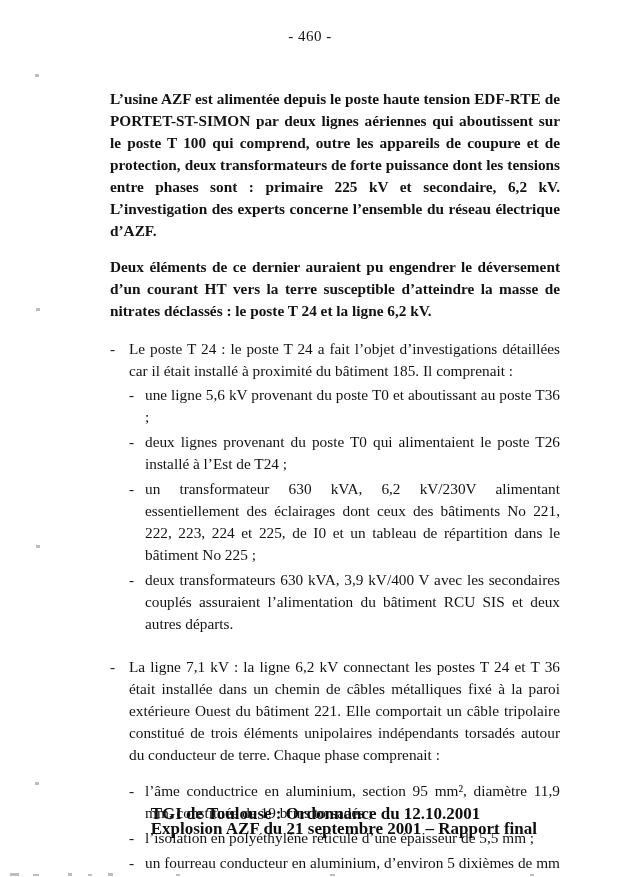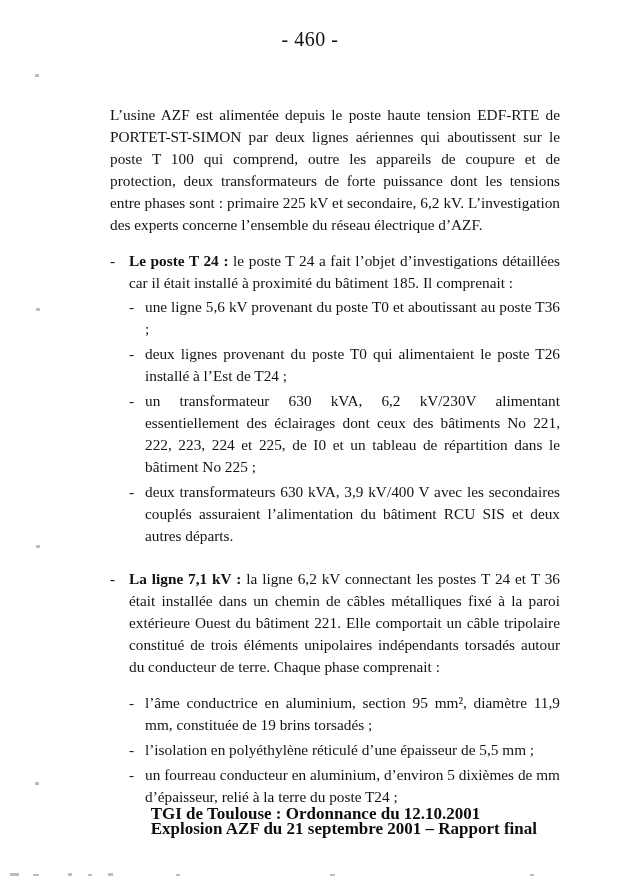--- a/index.html
+++ b/index.html
@@ -14,55 +14,56 @@
     overflow: hidden;
     font-family: "Liberation Serif", "DejaVu Serif", serif;
     color: #121212;
   }
   .page-number {
     position: absolute;
     top: 28px;
     left: 0;
     width: 620px;
     text-align: center;
-    font-size: 20px;
+    font-size: 15px;
     letter-spacing: 0.5px;
   }
   .content {
     position: absolute;
     top: 88px;
     left: 110px;
     width: 450px;
     font-size: 15.3px;
     line-height: 22px;
   }
   .para {
     text-align: justify;
-    margin: 16px 0 14px 0;
+    margin: 0 0 14px 0;
+    font-weight: bold;
   }
   .para.p2 { margin-bottom: 16px; }
   .bullet-group { margin: 0 0 21px 0; }
   .li {
     display: flex;
     align-items: flex-start;
   }
   .li .marker {
     flex: 0 0 auto;
     width: 19px;
   }
   .li .li-text {
     flex: 1 1 auto;
     text-align: justify;
   }
   .li.level1 { margin-bottom: 2px; }
   .sub-list { margin-left: 19px; }
   .sub-list .li { margin-bottom: 3px; }
   .sub-list .li .marker { width: 16px; }
   .sub-list.gap-top { margin-top: 14px; }
-  .b { font-weight: bold; }
+  .b { font-weight: normal; }
   .footer {
     position: absolute;
     right: 83px;
     top: 807px;
     text-align: left;
     font-weight: bold;
     font-size: 17px;
     line-height: 14.5px;
     color: #0e0e0e;
   }
@@ -86,20 +87,21 @@
 </style>
 </head>
 <body>
 
 <div class="page-number">- 460 -</div>
 
 <div class="content">
 
   <p class="para p1">L’usine AZF est alimentée depuis le poste haute tension EDF-RTE de PORTET-ST-SIMON par deux lignes aériennes qui aboutissent sur le poste T 100 qui comprend, outre les appareils de coupure et de protection, deux transformateurs de forte puissance dont les tensions entre phases sont : primaire 225 kV et secondaire, 6,2 kV. L’investigation des experts concerne l’ensemble du réseau électrique d’AZF.</p>
 
+  <p class="para p2">Deux éléments de ce dernier auraient pu engendrer le déversement d’un courant HT vers la terre susceptible d’atteindre la masse de nitrates déclassés : le poste T 24 et la ligne 6,2 kV.</p>
 
   <div class="bullet-group">
     <div class="li level1">
       <span class="marker">-</span>
       <div class="li-text"><span class="b">Le poste T 24 :</span><span> le poste T 24 a fait l’objet d’investigations détaillées car il était installé à proximité du bâtiment 185. Il comprenait :</span></div>
     </div>
     <div class="sub-list">
       <div class="li">
         <span class="marker">-</span>
         <div class="li-text">une ligne 5,6 kV provenant du poste T0 et aboutissant au poste T36 ;</div>

